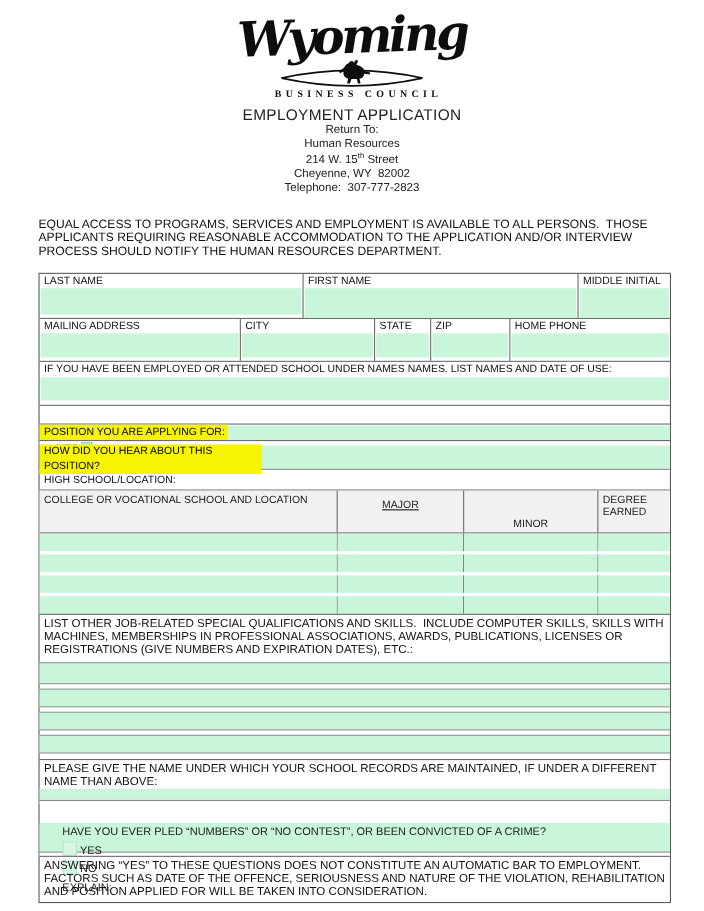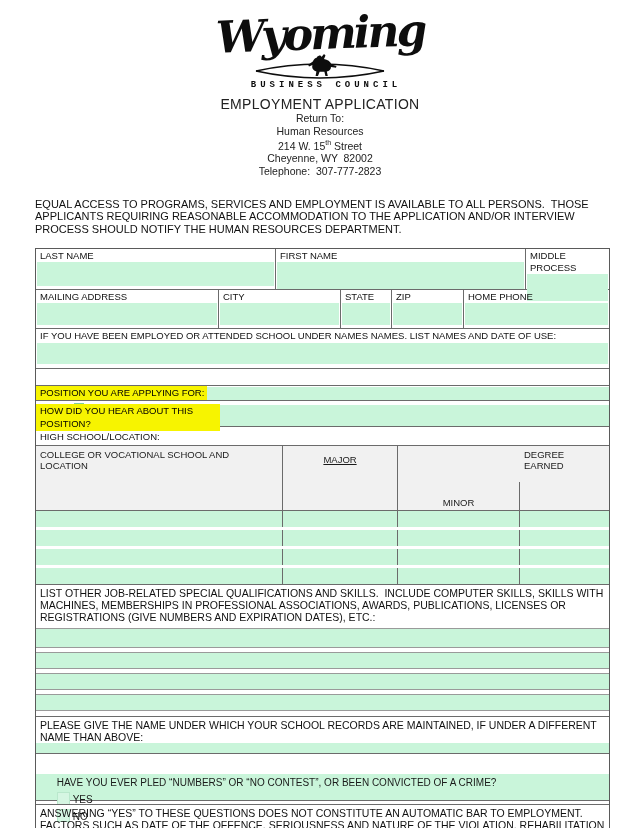--- a/index.html
+++ b/index.html
@@ -13,21 +13,21 @@
   .logo{position:relative;width:220px;margin:0 auto;height:78px;}
   .logo-script{
     font-family:"DejaVu Serif",serif;font-style:italic;font-weight:bold;
     font-size:44px;line-height:40px;letter-spacing:-3px;color:#0d0d0d;
     position:absolute;top:0;left:0;right:0;
     transform:rotate(-2deg);
   }
   .logo-horse{position:absolute;top:40px;left:44px;}
   .logo-sub{
     position:absolute;top:66px;left:12px;right:0;
-    font-family:Liberation Mono, monospace;font-weight:bold;font-size:9px;
+    font-family:Liberation Serif, serif;font-weight:bold;font-size:9px;
     letter-spacing:4px;color:#0d0d0d;
   }
   .app-title{font-size:14px;color:#222;margin-top:4px;letter-spacing:.3px;}
   .addr-line{font-size:10.5px;line-height:12.5px;color:#222;white-space:pre-wrap;}
   sup{font-size:7px;}
   
   .intro{
     width:575px;margin:21px auto 0 35px;font-size:11px;line-height:12.3px;
     color:#111;white-space:pre-wrap;text-align:left;
   }
@@ -51,21 +51,21 @@
   
   .qrow{font-size:10px;line-height:16px;height:16px;padding-left:4px;white-space:pre-wrap;}
   .chk{display:inline-block;width:8px;height:8px;background:#c9f5da;border:1px solid #7fcd9f;vertical-align:-1px;margin-left:3px;}
   .chk-lg{display:inline-block;width:11px;height:11px;background:#d5f6e2;border:1px solid #b9e8cc;vertical-align:-2px;margin-right:3px;}
   .hl{background:#f7f400;color:#000;padding:0 3px 1px 4px;font-size:9.5px;line-height:13px;display:inline-block;}
   .flexline{display:flex;align-items:flex-start;}
   .flexfill{flex:1;}
   
   .edu-head{display:flex;background:#f1f1f1;}
   .edu-head .cell{padding:3px 4px 2px 4px;font-size:9.5px;line-height:11px;min-height:21px;box-sizing:border-box;}
-  .edu-c0{width:247px;}
+  .edu-c0{width:271px;}
   .edu-c1{width:115px;text-align:center;text-decoration:underline;}
   .edu-c2{width:122px;text-align:center;}
   .edu-c3{flex:1;}
   .edu-row{display:flex;height:16px;border-bottom:3px solid #ffffff;}
   .edu-row .cell{height:16px;}
   .edu-row .cell > div{height:100%;}
   
   .band{height:15px;background:#c9f5da;border:1px solid #9a9a9a;border-left:none;border-right:none;margin-top:4px;}
   .band.first{height:18px;margin-top:2px;}
   .para{font-size:10.5px;line-height:12px;color:#111;padding:2px 4px 3px 4px;white-space:pre-wrap;}
@@ -100,21 +100,21 @@
   <div class="row cells" style="height:40px;">
     <div class="cell" style="width:240px;">
       <div class="lbl">LAST NAME</div>
       <div class="green fill g-tall"></div>
     </div>
     <div class="cell" style="width:250px;">
       <div class="lbl">FIRST NAME</div>
       <div class="green fill g-taller"></div>
     </div>
     <div class="cell" style="flex:1;">
-      <div class="lbl">MIDDLE PROCESS</div>
+      <div class="lbl">MIDDLE INITIAL</div>
       <div class="green fill g-taller"></div>
     </div>
   </div>
 
   <div class="row cells" style="height:38px;">
     <div class="cell" style="width:183px;">
       <div class="lbl">MAILING ADDRESS</div>
       <div class="green fill g-addr"></div>
     </div>
     <div class="cell" style="width:122px;">
@@ -147,37 +147,37 @@
   </div>
 
   <div class="row flexline" style="height:14px;">
     <span class="hl" style="height:13px;">POSITION YOU ARE APPLYING FOR:</span>
     <div class="green flexfill" style="height:13px;margin-top:1px;"></div>
   </div>
 
   <div class="spacer"></div>
 
   <div class="row flexline" style="height:22px;">
-    <div style="width:184px;">
+    <div style="width:202px;">
       <span class="hl">HOW DID YOU HEAR ABOUT THIS POSITION?</span>
     </div>
     <div class="green flexfill" style="height:21px;margin-top:1px;"></div>
   </div>
 
   <div class="spacer"></div>
 
   <div class="row flexline" style="height:15px;flex-direction:column;">
     <div class="lbl" style="padding-right:5px;">HIGH SCHOOL/LOCATION:</div>
     <div class="green flexfill" style="height:14px;margin-top:1px;"></div>
   </div>
 
   <div class="row edu-head">
     <div class="cell edu-c0">COLLEGE OR VOCATIONAL SCHOOL AND LOCATION</div>
     <div class="cell edu-c1" style="padding-top:8px;">MAJOR</div>
-    <div class="cell edu-c2" style="padding-top:15px;margin-top:36px;">MINOR</div>
+    <div class="cell edu-c2" style="padding-top:25px;">MINOR</div>
     <div class="cell edu-c3">DEGREE EARNED</div>
   </div>
 
   <div class="row" style="border-bottom:none;">
     <div class="edu-row">
       <div class="cell edu-c0">
           <div class="green"></div>
         </div>
       <div class="cell edu-c1">
           <div class="green"></div>

